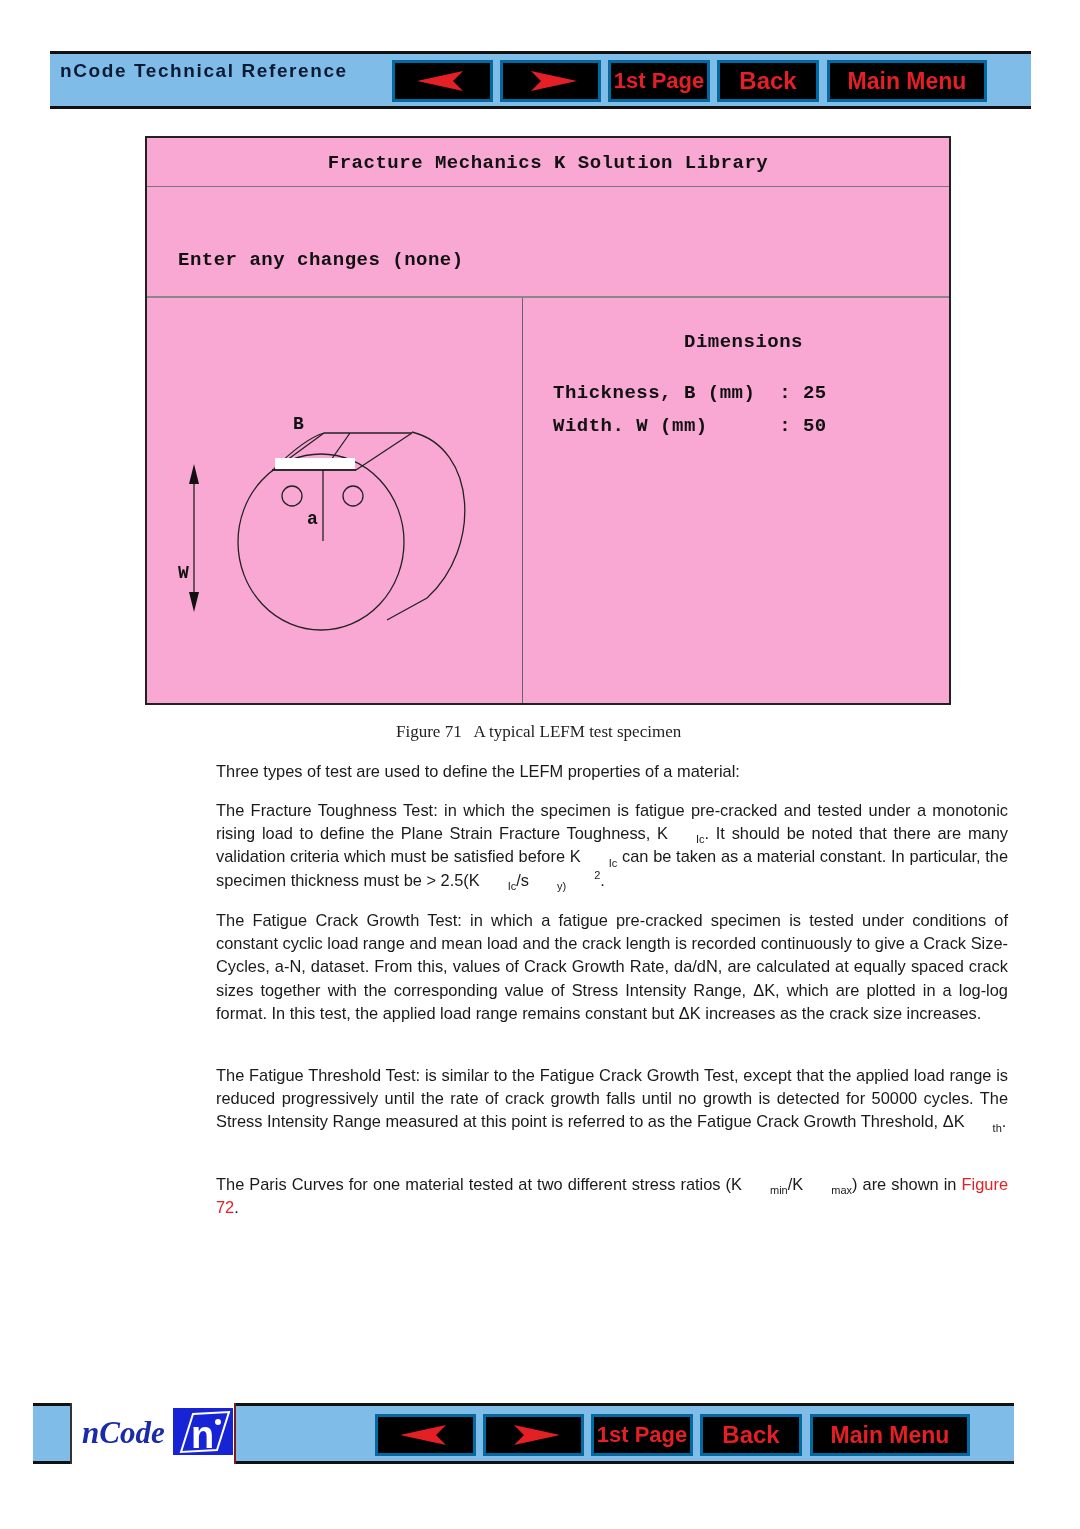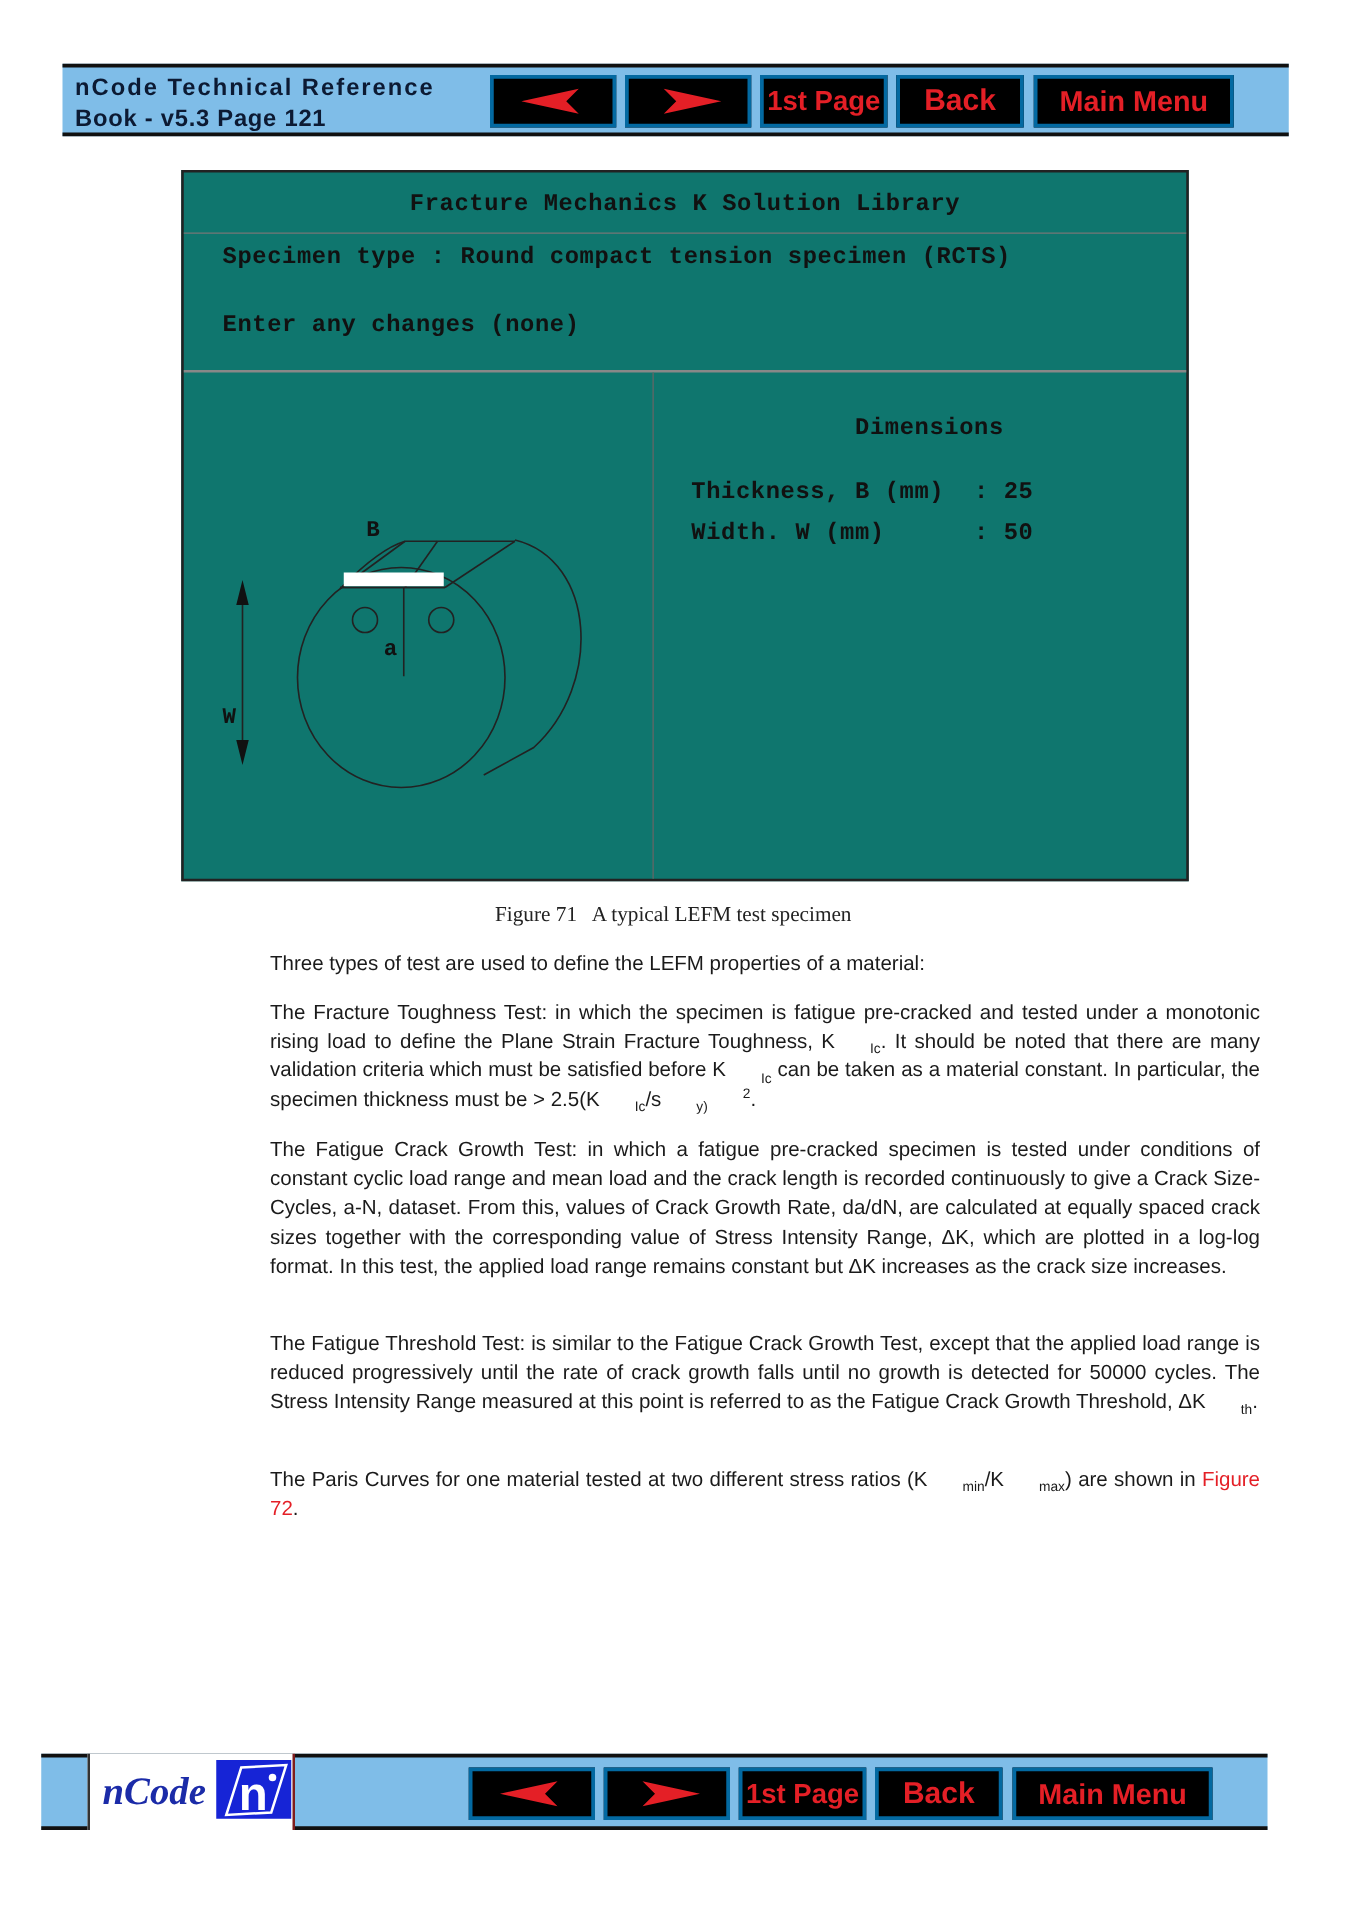--- a/index.html
+++ b/index.html
@@ -43,21 +43,21 @@
   .logo-text {
     position: absolute; left: 10px; top: 12px;
     font-family: "Liberation Serif", serif; font-style: italic; font-weight: bold;
     font-size: 31px; color: #1b2ba8;
   }
   .logo-mark { position: absolute; left: 101px; top: 5px; width: 60px; height: 47px; background: #1624d6; }
 
   
   .panel {
     position: absolute; left: 145px; top: 136px; width: 806px; height: 569px;
-    border: 2px solid #222; box-sizing: border-box; background: #0f766e;
+    border: 2px solid #222; box-sizing: border-box; background: #f9a8d4;
     font-family: "Liberation Mono", monospace; font-weight: bold; color: #111;
   }
   .panel-title {
     position: absolute; left: 0; top: 0; width: 100%; height: 48px;
     border-bottom: 1.5px solid #777; text-align: center;
     font-size: 19px; line-height: 50px; letter-spacing: 0.5px;
   }
   .spec-line { position: absolute; left: 31px; font-size: 19px; letter-spacing: 0.5px; }
   .spec-type { top: 56px; }
   .spec-changes { top: 111px; }
@@ -87,40 +87,38 @@
   .p-paris { top: 1173px; }
   sub, sup { font-size: 11px; line-height: 0; margin-left: 28px; }
   .xref { color: #e41f26; cursor: pointer; }
 </style>
 </head>
 <body>
 
 <div class="navbar top">
   <div class="book-title">
     <div>nCode Technical Reference</div>
-    <div class="l2">Book - v5.3  Page 121</div>
   </div>
   <div class="navbtn btn-prev arrow">
     <svg width="52" height="24" viewBox="0 0 52 24">
       <polygon points="0,12 46,2 36,12 46,22" fill="#e41f26"></polygon>
     </svg>
   </div>
   <div class="navbtn btn-next arrow">
     <svg width="52" height="24" viewBox="0 0 52 24">
       <polygon points="52,12 6,2 16,12 6,22" fill="#e41f26"></polygon>
     </svg>
   </div>
   <div class="navbtn btn-first">1st Page</div>
   <div class="navbtn btn-back">Back</div>
   <div class="navbtn btn-main">Main Menu</div>
 </div>
 
 <div class="panel">
   <div class="panel-title">Fracture Mechanics K Solution Library</div>
-  <div class="spec-line spec-type">Specimen type : Round compact tension specimen (RCTS)</div>
   <div class="spec-line spec-changes">Enter any changes (none)</div>
   <div class="hdivider"></div>
   <div class="vdivider"></div>
 
   <svg class="drawing" width="375" height="405" viewBox="0 0 375 405">
 
     <path d="M 265 134 C 330 150, 335 250, 280 300 L 240 322" fill="none" stroke="#222" stroke-width="1.3"></path>
 
     <line x1="177" y1="135" x2="265" y2="135" stroke="#222" stroke-width="1.3"></line>
     <line x1="125" y1="173" x2="177" y2="135" stroke="#222" stroke-width="1.3"></line>

